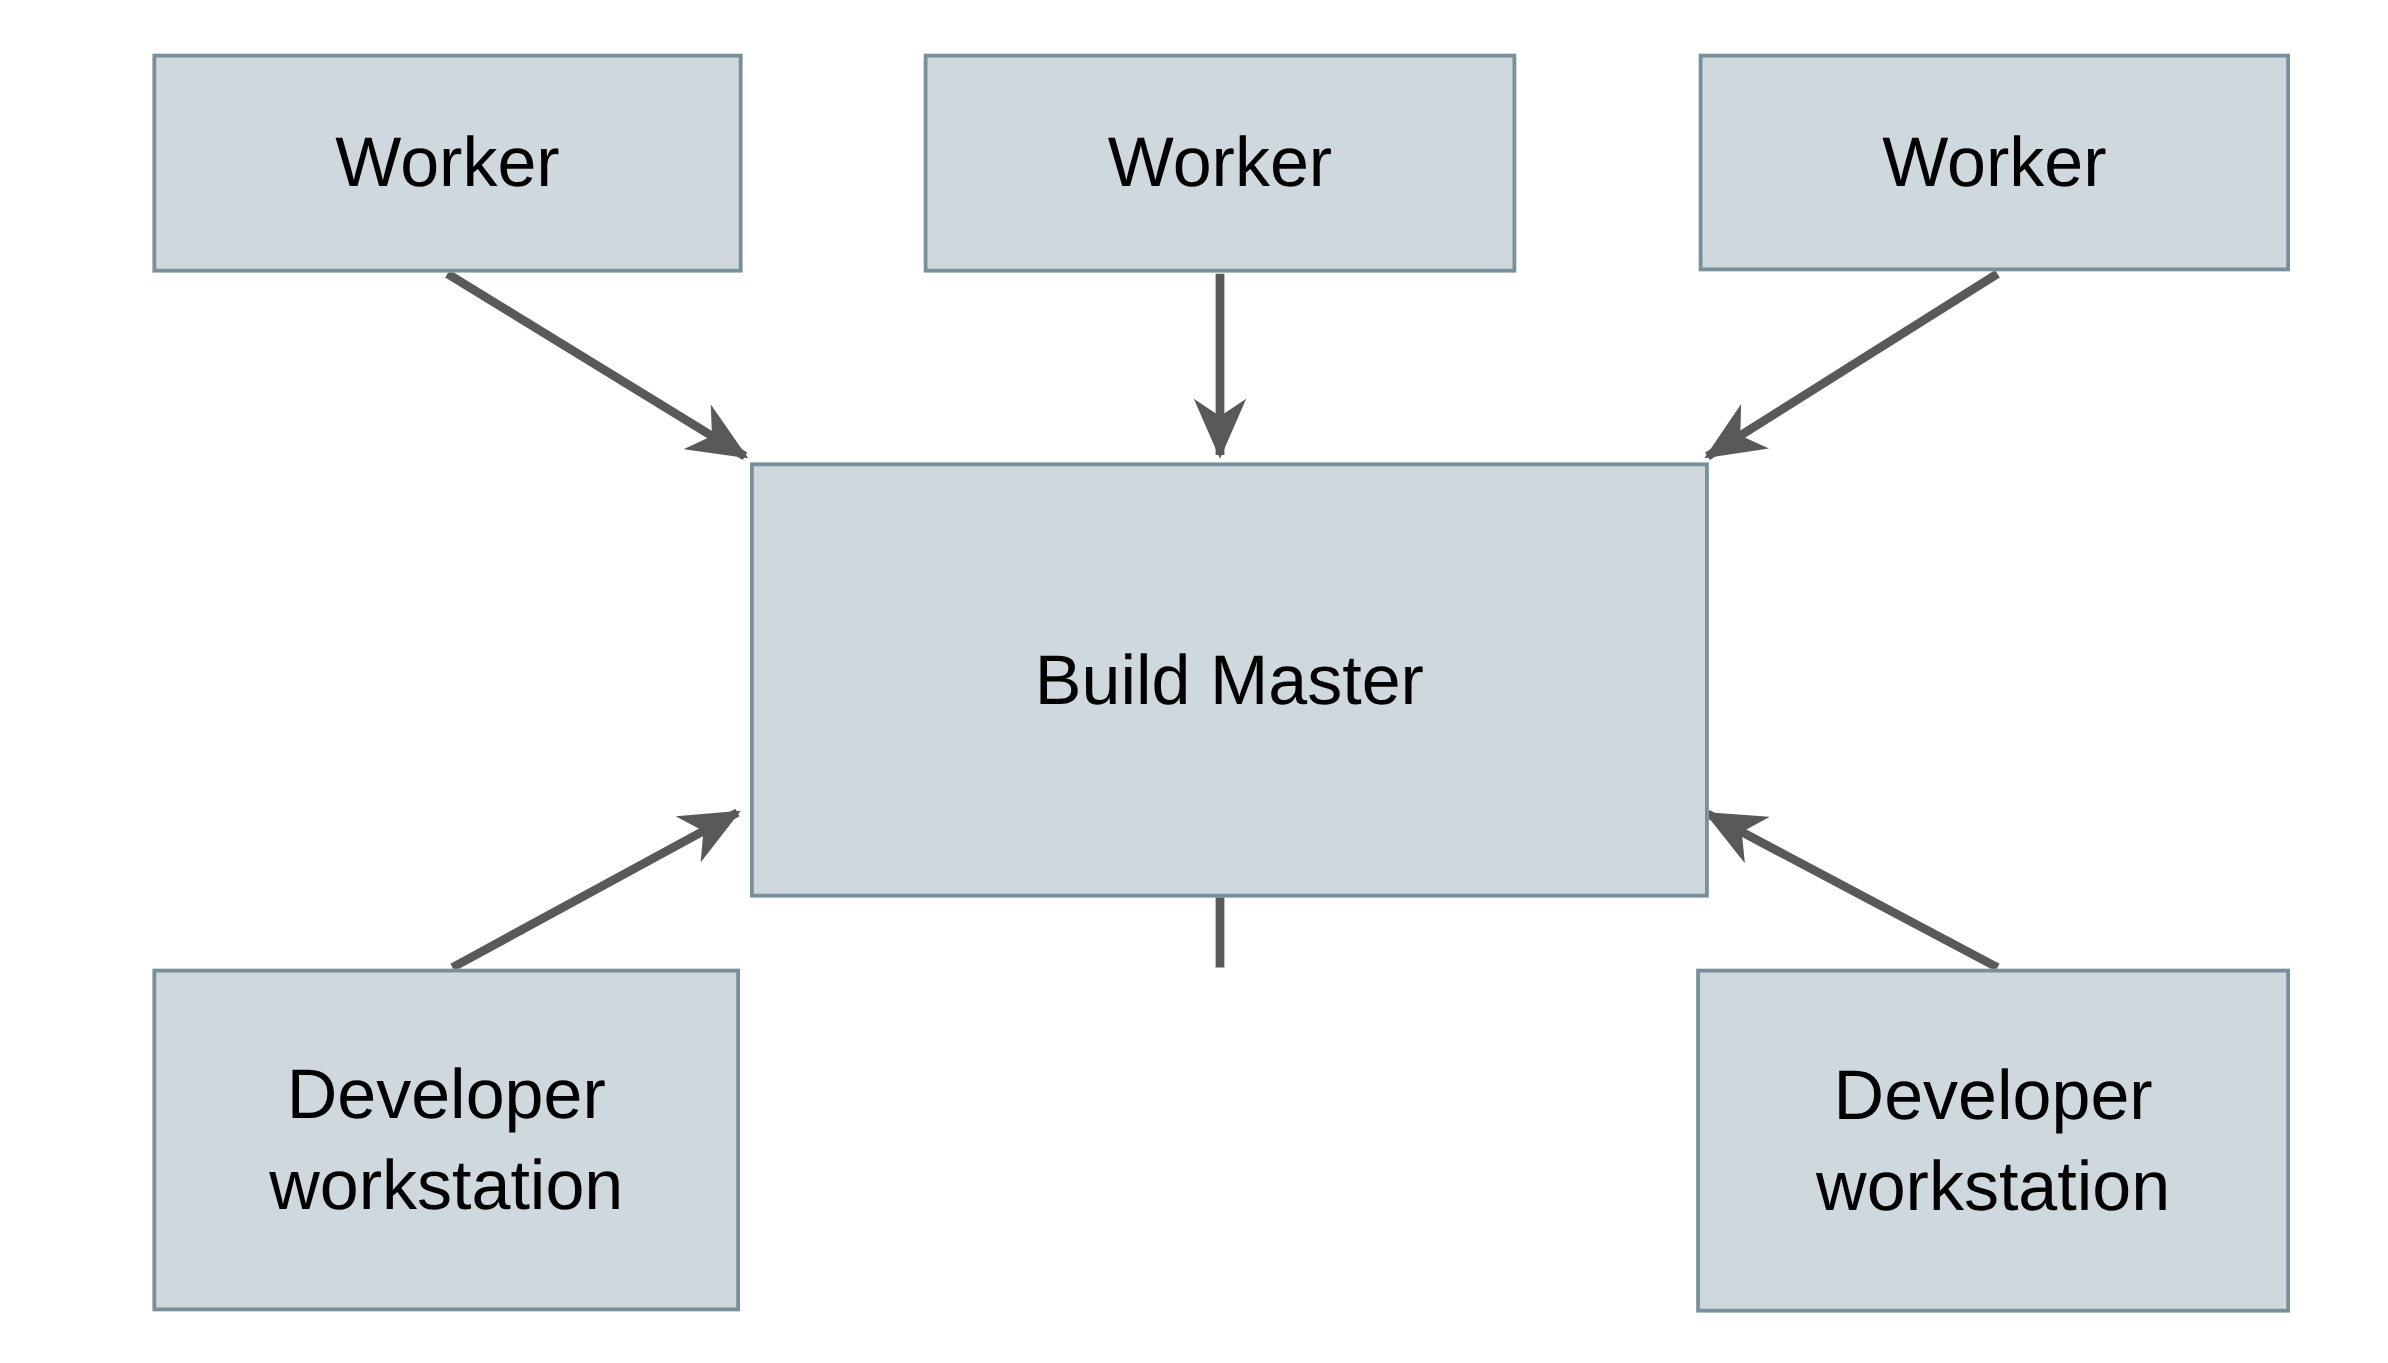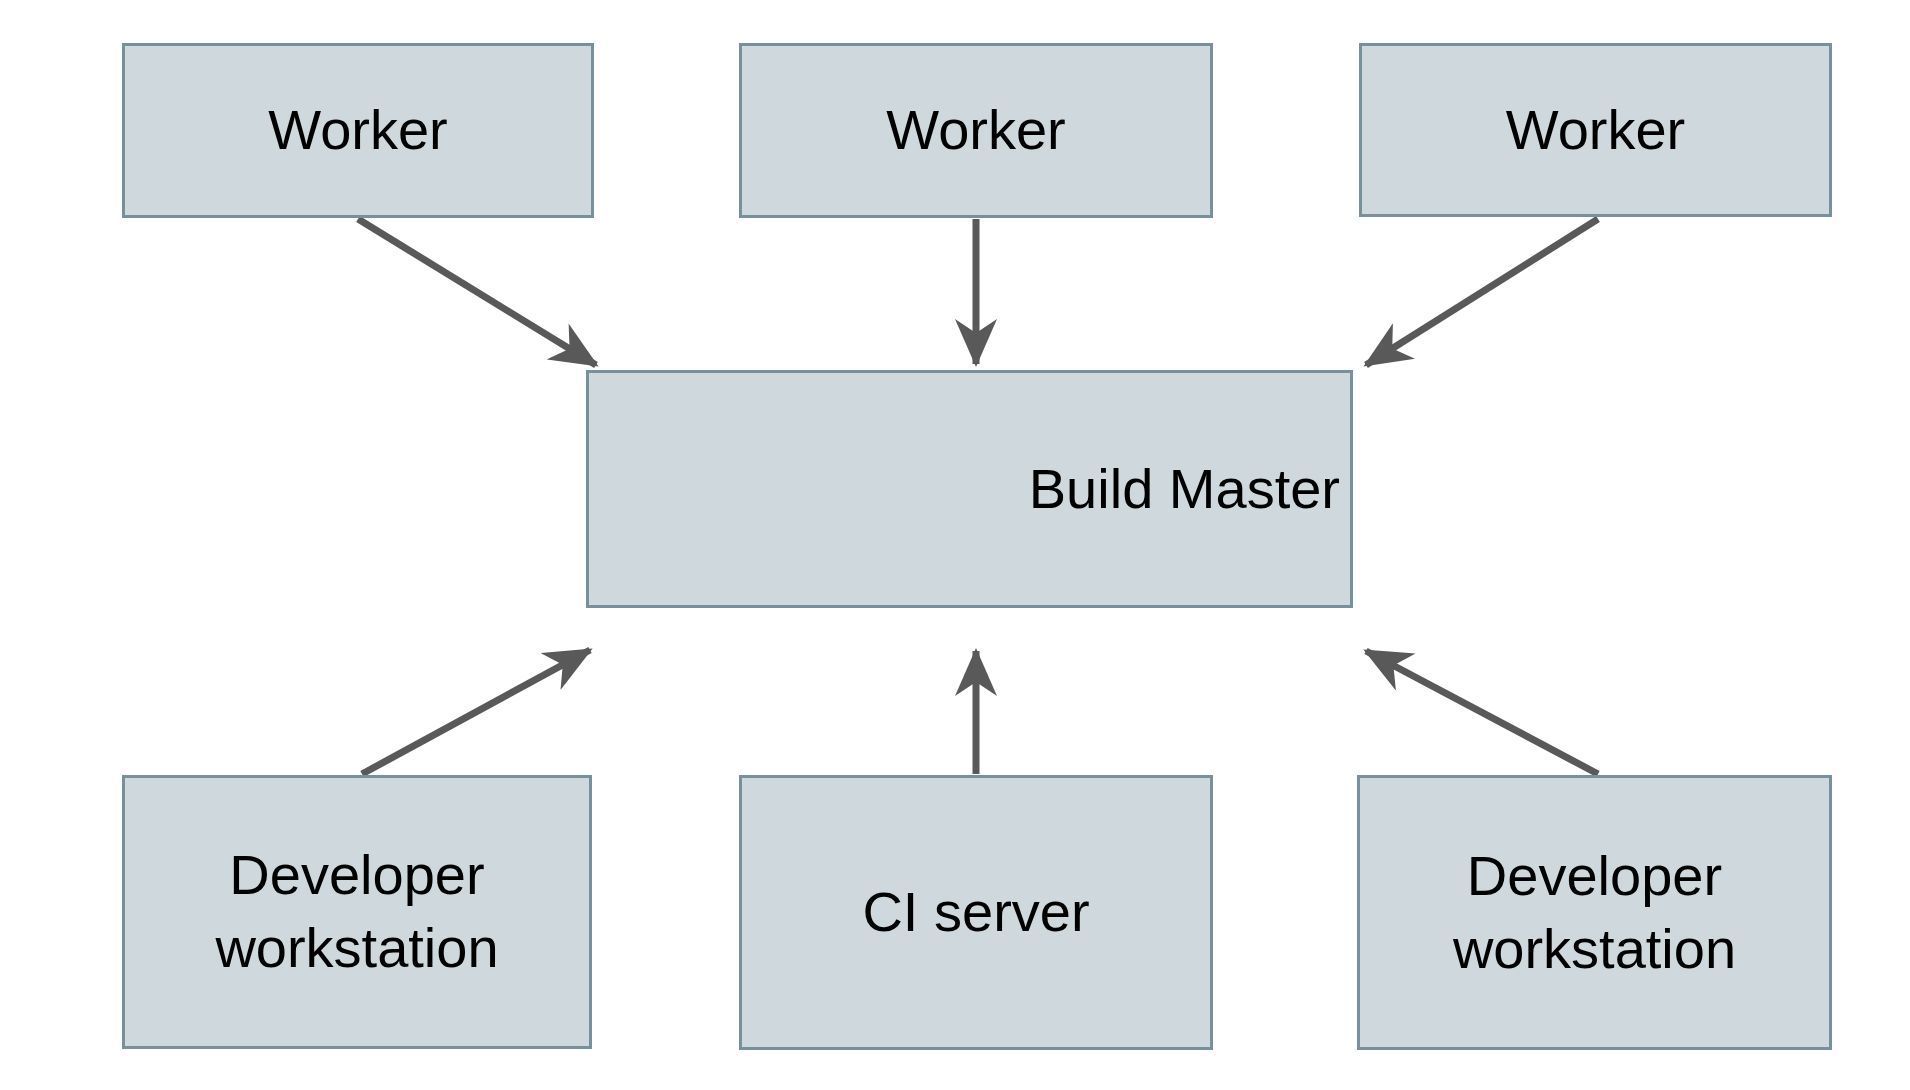--- a/index.html
+++ b/index.html
@@ -40,21 +40,21 @@
     font-size:56px;
     line-height:1.3;
     letter-spacing:0px;
   }
   .node .label{padding:0 10px;}
   
   #worker-1{left:122px;top:43px;width:472px;height:175px;}
   #worker-2{left:739px;top:43px;width:474px;height:175px;}
   #worker-3{left:1359px;top:43px;width:473px;height:174px;}
   
-  #build-master{left:586px;top:370px;width:767px;height:238px;justify-content:flex-end;}
+  #build-master{left:600px;top:370px;width:767px;height:348px;}
   
   #dev-ws-left{left:122px;top:775px;width:470px;height:274px;}
   #ci-server{left:739px;top:775px;width:474px;height:275px;}
   #dev-ws-right{left:1357px;top:775px;width:475px;height:275px;}
 </style>
 </head>
 <body>
 
 <div class="canvas">
 
@@ -85,21 +85,18 @@
   </div>
 
   <div class="node" id="build-master">
     <span class="label">Build Master</span>
   </div>
 
   <div class="node" id="dev-ws-left">
     <span class="label">Developer workstation</span>
   </div>
 
-  <div class="node" id="ci-server">
-    <span class="label">CI server</span>
-  </div>
 
   <div class="node" id="dev-ws-right">
     <span class="label">Developer workstation</span>
   </div>
 
 </div>
 
 </body></html>

